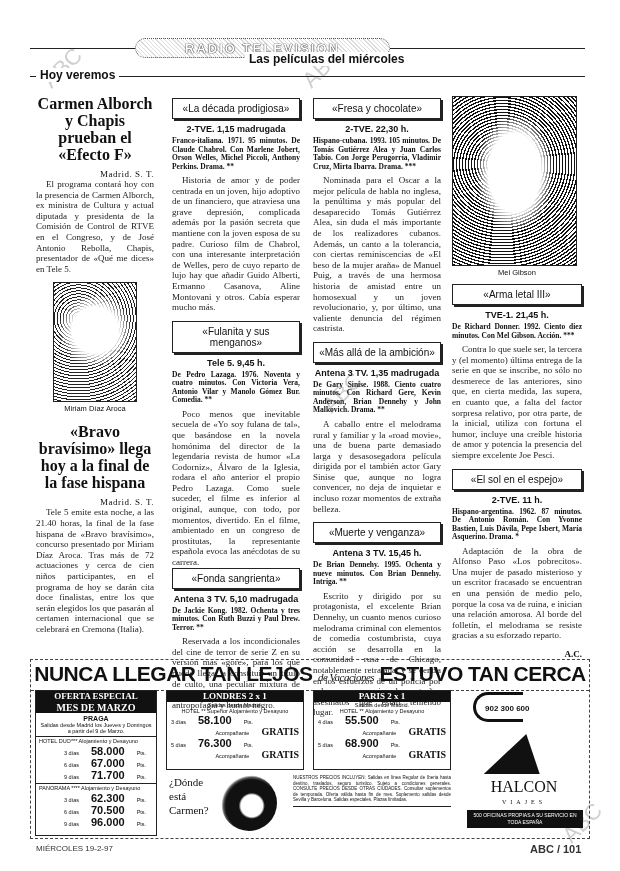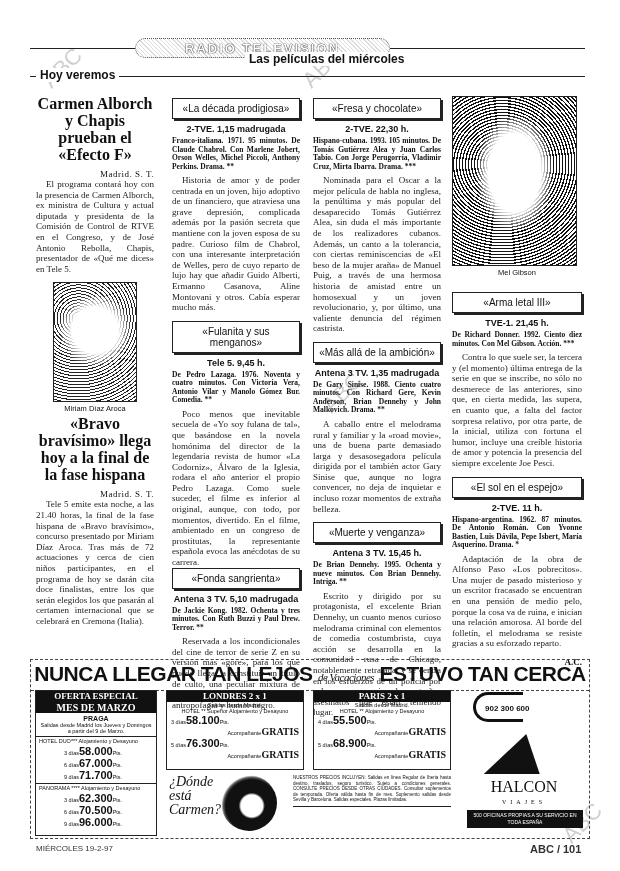--- a/index.html
+++ b/index.html
@@ -21,21 +21,21 @@
 .photo{border:1px solid #222;background:radial-gradient(circle at 50% 40%,#fff 0 28%,transparent 45%),repeating-radial-gradient(circle at 30% 30%,#222 0 1px,#fff 1px 3px)}
 .caption{font-family:"Liberation Sans",sans-serif;font-size:7.5px;text-align:center;margin-top:2px}
 .ad{left:30px;top:659px;width:560px;height:180px;border:1px dashed #444}
 .adtitle{font-family:"Liberation Sans",sans-serif;font-weight:bold;font-size:21px;letter-spacing:-.5px;text-align:center;line-height:22px;white-space:nowrap}
 .adtitle i{font-family:"Liberation Serif",serif;font-weight:normal;font-size:11px}
 .offer{border:1px solid #222;font-family:"Liberation Sans",sans-serif;font-size:6px}
 .offerhead{background:#111;color:#fff;font-family:"Liberation Serif",serif;font-weight:bold;text-align:center;font-size:9px;line-height:11px}
 .price{font-family:"Liberation Sans",sans-serif;font-weight:bold;font-size:11px}
 .gratis{font-family:"Liberation Serif",serif;font-weight:bold;font-size:10px}
 .sm{font-size:5.5px}
-.row{display:flex;align-items:baseline;gap:0}
+.row{display:flex;align-items:baseline;gap:12px}
 </style>
 </head>
 <body>
 
 <div class="wm" style="left:40px;top:55px">ABC</div>
 <div class="wm" style="left:300px;top:55px">ABC</div>
 <div class="wm" style="left:320px;top:380px">ABC</div>
 <div class="wm" style="left:560px;top:810px">ABC</div>
 
 <div class="hline" style="left:30px;top:48px;width:105px"></div>
@@ -48,21 +48,21 @@
 <div class="abs sechead" style="left:245px;top:52px">Las películas del miércoles</div>
 
 <div class="abs" style="left:36px;top:95px;width:118px">
   <div class="headline">Carmen Alborch y Chapis prueban el «Efecto F»</div>
   <div class="byline" style="margin-top:6px">Madrid. S. T.</div>
   <div class="body">
     <p>El programa contará hoy con la presencia de Carmen Alborch, ex ministra de Cultura y actual diputada y presidenta de la Comisión de Control de RTVE en el Congreso, y de José Antonio Rebolla, Chapis, presentador de «Qué me dices» en Tele 5.</p>
   </div>
   <div class="photo" style="width:84px;height:120px;margin:8px auto 0"></div>
   <div class="caption">Miriam Díaz Aroca</div>
-  <div class="headline" style="margin-top:2px">«Bravo bravísimo» llega hoy a la final de la fase hispana</div>
+  <div class="headline" style="margin-top:10px">«Bravo bravísimo» llega hoy a la final de la fase hispana</div>
   <div class="byline" style="margin-top:6px">Madrid. S. T.</div>
   <div class="body">
     <p>Tele 5 emite esta noche, a las 21.40 horas, la final de la fase hispana de «Bravo bravísimo», concurso presentado por Miriam Díaz Aroca. Tras más de 72 actuaciones y cerca de cien niños participantes, en el programa de hoy se darán cita doce finalistas, entre los que serán elegidos los que pasarán al certamen internacional que se celebrará en Cremona (Italia).</p>
   </div>
 </div>
 
 <div class="abs" style="left:172px;top:98px;width:128px">
   <div>
     <div class="titlebox">«La década prodigiosa»</div>
     <div class="time">2-TVE. 1,15 madrugada</div>
@@ -111,21 +111,21 @@
     <div class="time">Antena 3 TV. 15,45 h.</div>
     <div class="credits">De Brian Dennehy. 1995. Ochenta y nueve minutos. Con Brian Dennehy. Intriga. **</div>
     <div class="body">
         <p>Escrito y dirigido por su protagonista, el excelente Brian Dennehy, un cuanto menos curioso melodrama criminal con elementos de comedia costumbrista, cuya acción se desarrolla en la comunidad rusa de Chicago, notablemente retratada, y se centra en los esfuerzos de un policía por aclarar una serie de extraños asesinatos que están teniendo lugar.</p>
       </div>
   </div>
 </div>
 
 <div class="abs" style="left:452px;top:96px;width:130px">
   <div class="photo" style="width:125px;height:170px;background:radial-gradient(ellipse at 50% 45%,#fff 0 30%,transparent 45%),repeating-radial-gradient(circle at 40% 40%,#111 0 1.3px,#fff 1.3px 3px)"></div>
-  <div class="caption" style="margin-bottom:15px">Mel Gibson</div>
+  <div class="caption" style="margin-bottom:7px">Mel Gibson</div>
   <div>
     <div class="titlebox">«Arma letal III»</div>
     <div class="time">TVE-1. 21,45 h.</div>
     <div class="credits">De Richard Donner. 1992. Ciento diez minutos. Con Mel Gibson. Acción. ***</div>
     <div class="body">
         <p>Contra lo que suele ser, la tercera y (el momento) última entrega de la serie en que se inscribe, no sólo no desmerece de las anteriores, sino que, en cierta medida, las supera, en cuanto que, a falta del factor sorpresa relativo, por otra parte, de la inicial, utiliza con fortuna el humor, incluye una creíble historia de amor y potencia la presencia del siempre excelente Joe Pesci.</p>
       </div>
   </div>
   <div style="margin-top:8px">
     <div class="titlebox">«El sol en el espejo»</div>
@@ -231,21 +231,21 @@
         <span class="price">68.900</span>
         <span class="sm">Pts.</span>
       </div>
     <div class="row" style="justify-content:flex-end;padding-right:4px">
         <span class="sm">Acompañante</span>
         <span class="gratis">GRATIS</span>
       </div>
   </div>
 
   <div class="abs" style="left:138px;top:115px;width:120px;height:60px">
-    <div class="serif" style="font-style:italic;font-size:14px;line-height:14px;width:45px">¿Dónde está Carmen?</div>
+    <div class="serif" style="font-size:11px;line-height:14px;width:45px">¿Dónde está Carmen?</div>
     <div class="abs" style="left:52px;top:0;width:56px;height:56px;border-radius:50%;background:radial-gradient(circle at 55% 55%,#fff 0 25%,#111 30% 60%,#555 65%,transparent 70%)"></div>
   </div>
 
   <div class="abs sans" style="left:262px;top:115px;width:158px;font-size:4.5px;line-height:5.5px;text-align:justify;border-bottom:1px solid #222;padding-bottom:3px">NUESTROS PRECIOS INCLUYEN: Salidas en línea Regular de Iberia hasta destino, traslados, seguro turístico. Sujeto a condiciones generales. CONSULTE PRECIOS DESDE OTRAS CIUDADES. Consultar suplementos de temporada. Oferta válida hasta fin de mes. Suplemento salidas desde Sevilla y Barcelona. Salidas especiales. Plazas limitadas.</div>
 
   <div class="abs" style="left:430px;top:30px;width:126px;height:146px">
     <div class="abs sans" style="left:12px;top:2px;width:50px;height:30px;border:3px solid #111;border-right:none;border-radius:15px 0 0 15px"></div>
     <div class="abs sans" style="left:24px;top:14px;font-size:8px;font-weight:bold">902 300 600</div>
     <div class="abs" style="left:30px;top:44px;width:0;height:0;border-left:28px solid transparent;border-right:28px solid transparent;border-bottom:40px solid #111;transform:skewX(-20deg)"></div>
     <div class="abs serif" style="left:0;top:86px;width:126px;text-align:center;font-size:16px;line-height:22px">HALCON</div>

